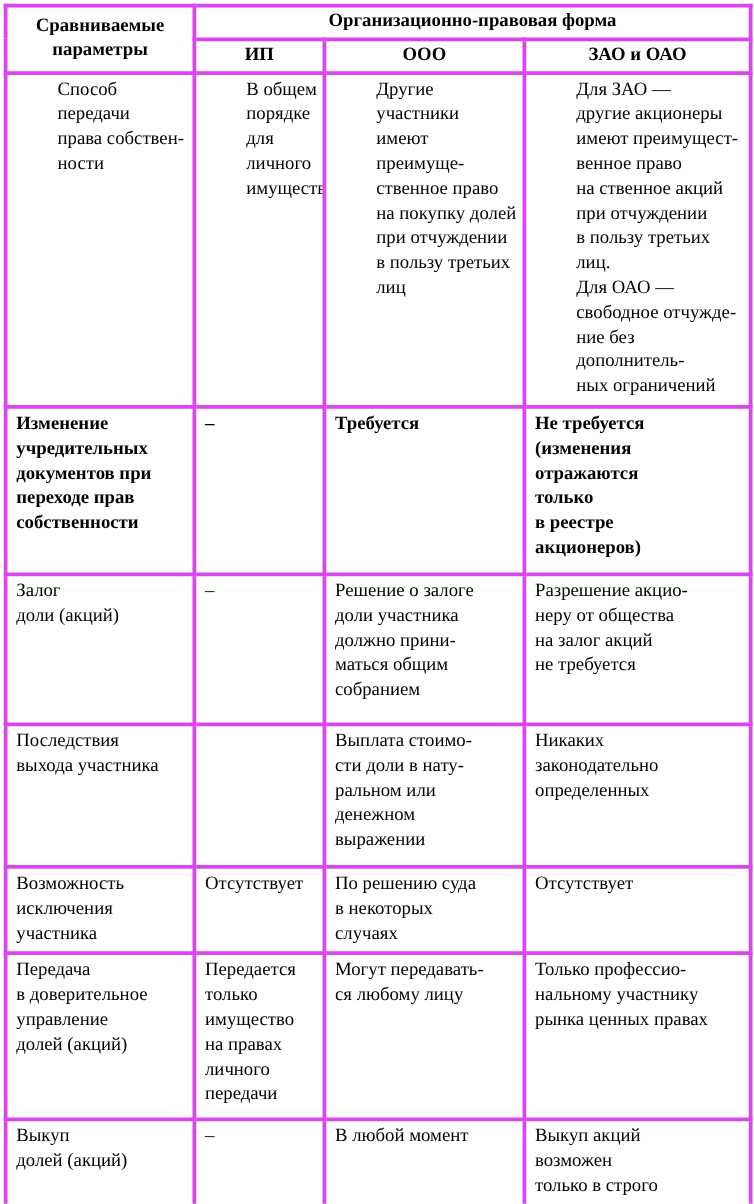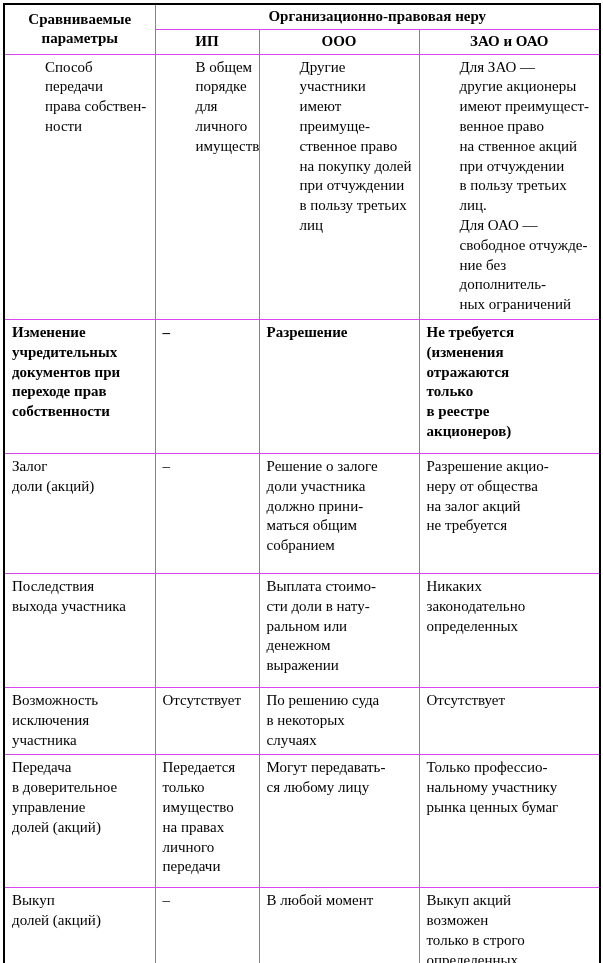--- a/index.html
+++ b/index.html
@@ -15,21 +15,21 @@
     padding: 3px;
     background: #ffffff;
   }
   table.cmp {
     border-collapse: collapse;
     width: 596px;
     table-layout: fixed;
     border: 2px solid #000;
   }
   table.cmp th, table.cmp td {
-    border: 1px solid #d946ef;
+    border: 3px solid #d946ef;
     font-size: 15px;
     line-height: 1.32;
     color: #000;
     vertical-align: top;
     text-align: left;
     padding: 3px 4px 4px 7px;
     white-space: pre-line;
     overflow: hidden;
     box-sizing: border-box;
   }
@@ -60,21 +60,21 @@
     <colgroup>
       <col style="width:151px">
       <col style="width:104px">
       <col style="width:160px">
       <col style="width:181px">
     </colgroup>
     <thead>
       <tr>
         <th rowspan="2">Сравниваемые
 параметры</th>
-        <th colspan="3">Организационно-правовая неру</th>
+        <th colspan="3">Организационно-правовая форма</th>
       </tr>
       <tr>
         <th>ИП</th>
         <th>ООО</th>
         <th>ЗАО и ОАО</th>
       </tr>
     </thead>
     <tbody>
       <tr class="r0">
         <td>Способ передачи
@@ -103,21 +103,21 @@
 ние без дополнитель-
 ных ограничений</td>
       </tr>
       <tr class="r1">
         <td>Изменение
 учредительных
 документов при
 переходе прав
 собственности</td>
         <td class="c">–</td>
-        <td>Разрешение</td>
+        <td>Требуется</td>
         <td>Не требуется
 (изменения
 отражаются
 только
 в реестре
 акционеров)</td>
       </tr>
       <tr class="r2">
         <td>Залог
 доли (акций)</td>
@@ -163,21 +163,21 @@
         <td>Передается
 только
 имущество
 на правах
 личного
 передачи</td>
         <td>Могут передавать-
 ся любому лицу</td>
         <td>Только профессио-
 нальному участнику
-рынка ценных бумаг</td>
+рынка ценных правах</td>
       </tr>
       <tr class="r6">
         <td>Выкуп
 долей (акций)</td>
         <td class="c">–</td>
         <td>В любой момент</td>
         <td>Выкуп акций
 возможен
 только в строго
 определенных

